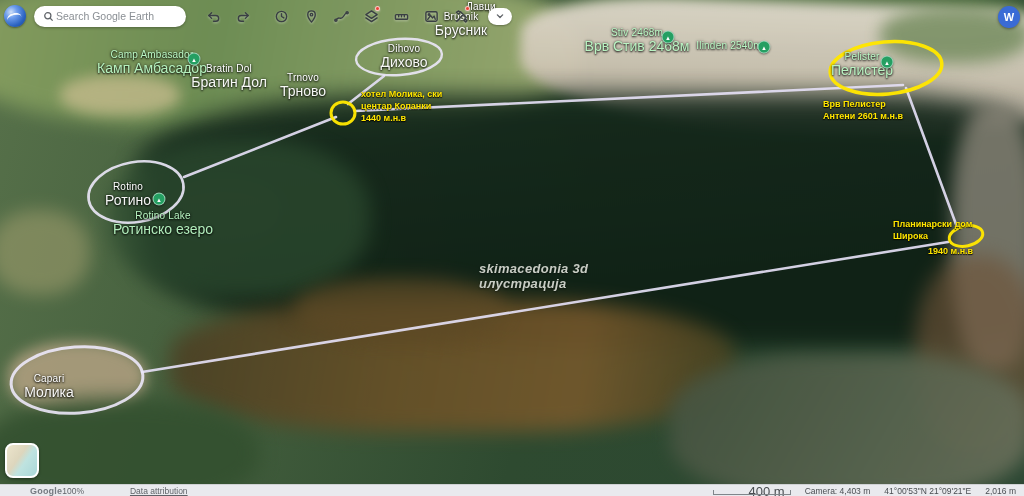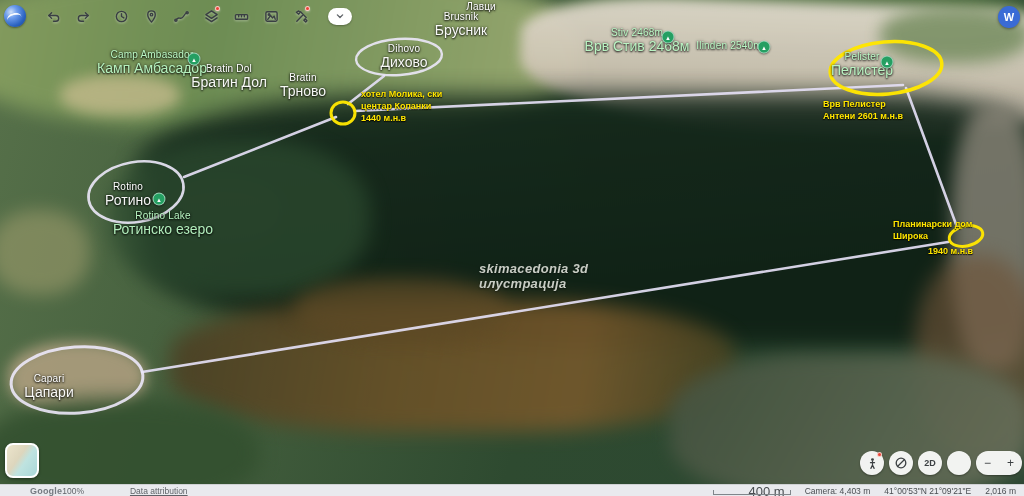--- a/index.html
+++ b/index.html
@@ -122,34 +122,34 @@
         </div>
         <div class="maplabel place" style="left: 461px; top: 11px;">
           <div class="lname">Brusnik</div>
           <div class="lsub">Брусник</div>
         </div>
         <div class="maplabel place" style="left: 229px; top: 63px;">
           <div class="lname">Bratin Dol</div>
           <div class="lsub">Братин Дол</div>
         </div>
         <div class="maplabel place" style="left: 303px; top: 72px;">
-          <div class="lname">Bratin</div>
+          <div class="lname">Trnovo</div>
           <div class="lsub">Трново</div>
         </div>
         <div class="maplabel place" style="left: 404px; top: 43px;">
           <div class="lname">Dihovo</div>
           <div class="lsub">Дихово</div>
         </div>
         <div class="maplabel place" style="left: 128px; top: 181px;">
           <div class="lname">Rotino</div>
           <div class="lsub">Ротино</div>
         </div>
         <div class="maplabel place" style="left: 49px; top: 373px;">
           <div class="lname">Capari</div>
-          <div class="lsub">Цапари</div>
+          <div class="lsub">Молика</div>
         </div>
         <div class="maplabel poi" style="left: 152px; top: 49px;">
           <div class="lname">Camp Ambasador</div>
           <div class="lsub">Камп Амбасадор</div>
         </div>
         <div class="pin" style="left: 194px; top: 59px;">▲</div>
         <div class="maplabel poi" style="left: 637px; top: 27px;">
           <div class="lname">Stiv 2468m</div>
           <div class="lsub">Врв Стив 2468м</div>
         </div>
@@ -186,20 +186,27 @@
         </div>
       </div>
 
     <div class="watermark">
       <div>skimacedonia 3d</div>
       <div>илустрација</div>
     </div>
 
     <div class="toolbar">
       <div class="earth-logo"></div>
+      <div class="search-pill">
+        <svg width="11" height="11" viewBox="0 0 16 16" style="stroke:#5f6368;fill:none;stroke-width:1.8;">
+            <circle cx="7" cy="7" r="4.5"></circle>
+            <line x1="10.5" y1="10.5" x2="14" y2="14"></line>
+          </svg>
+        <input type="text" placeholder="Search Google Earth" style="">
+      </div>
       <div class="sp2"></div>
       <div class="tb-btn">
           <svg width="15" height="15" viewBox="0 0 16 16">
             <path d="M6 4 L3 7 L6 10"></path>
             <path d="M3 7 H10.5 a3 3 0 0 1 0 6 H8"></path>
           </svg>
         </div>
       <div class="sp"></div>
       <div class="tb-btn">
           <svg width="15" height="15" viewBox="0 0 16 16">
@@ -269,43 +276,20 @@
           <svg width="12" height="12" viewBox="0 0 16 16" style="stroke:#5f6368;fill:none;stroke-width:1.8;stroke-linecap:round;stroke-linejoin:round;">
             <path d="M4.5 6.5 L8 10 L11.5 6.5"></path>
           </svg>
         </div>
     </div>
 
     <div class="wbadge">
         <span>W</span>
       </div>
 
-    <div class="controls">
-      <div class="ctl">
-        <svg width="13" height="13" viewBox="0 0 16 16">
-            <circle cx="8" cy="3.2" r="1.8" style="fill:#3c4043;stroke:none;"></circle>
-            <path d="M8 5.5 V10 M5.5 7 H10.5 M8 10 L6 14 M8 10 L10 14"></path>
-          </svg>
-        <span class="reddot"></span>
-      </div>
-      <div class="ctl">
-        <svg width="14" height="14" viewBox="0 0 16 16">
-            <circle cx="8" cy="8" r="5.5"></circle>
-            <line x1="4" y1="12" x2="12" y2="4"></line>
-          </svg>
-      </div>
-      <div class="ctl">
-          <span>2D</span>
-        </div>
-      <div class="ctl"></div>
-      <div class="zoom-pill">
-        <span>−</span>
-        <span>+</span>
-      </div>
-    </div>
 
     <div class="inset"></div>
   </div>
 
   <div class="statusbar">
     <span class="sb-brand">Google</span>
     <span class="sb-zoom">100%</span>
     <span class="sb-attr">Data attribution</span>
     <span class="sb-right">
       <span class="scalewrap">

